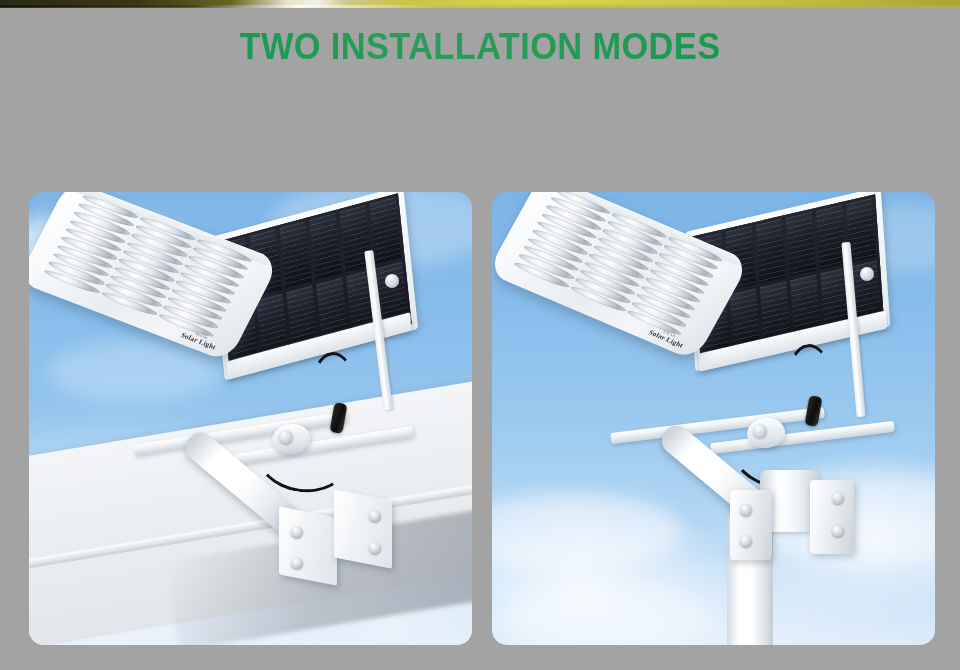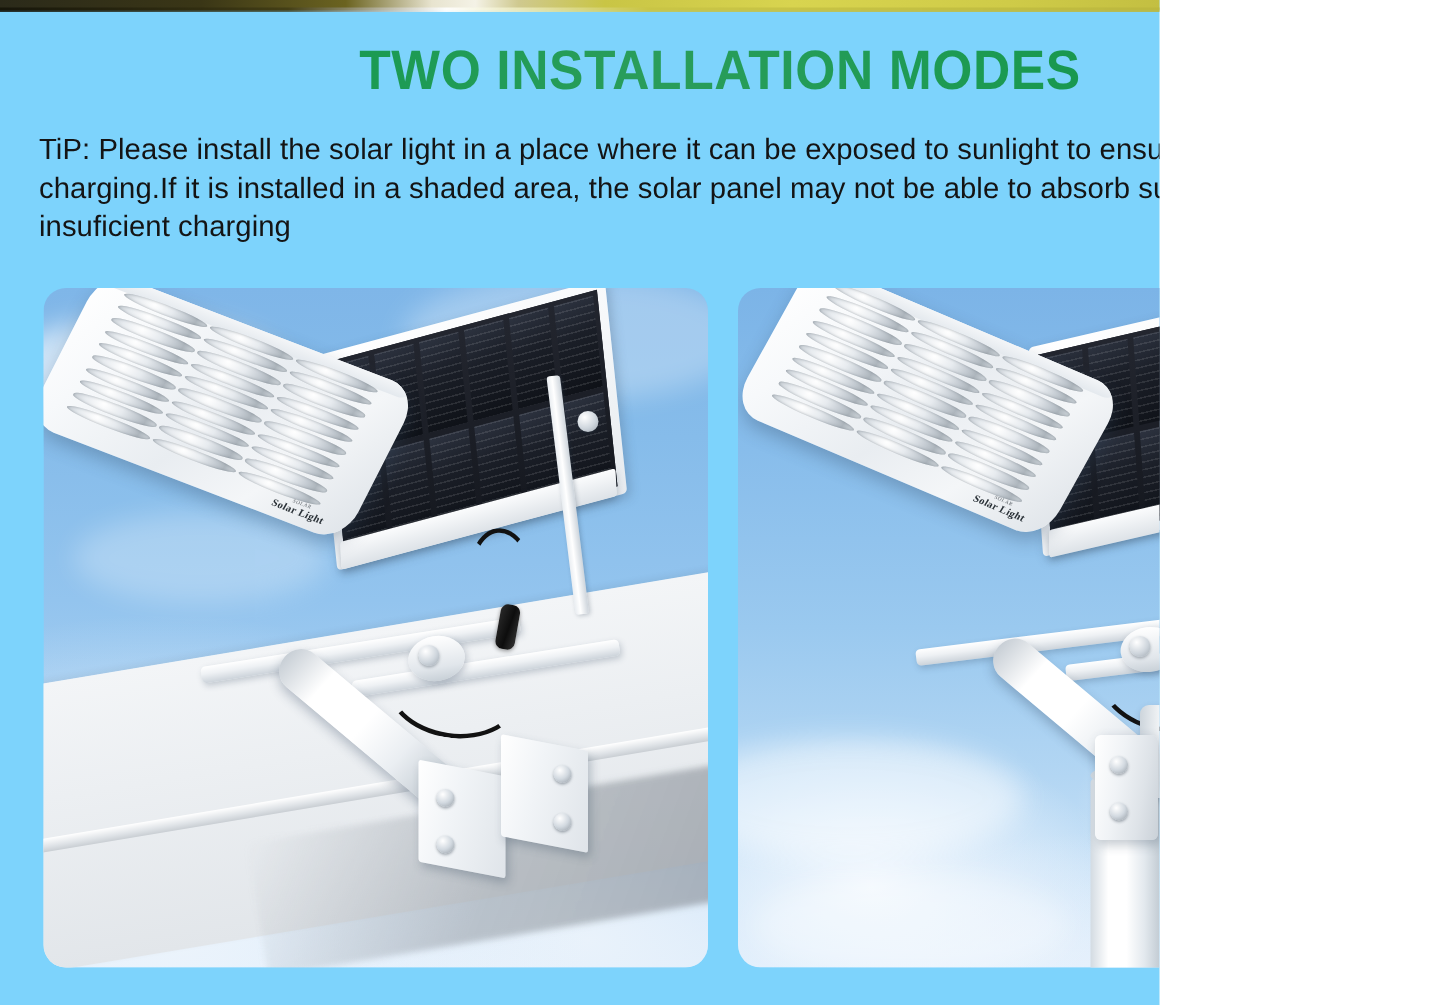--- a/index.html
+++ b/index.html
@@ -1,21 +1,21 @@
 <!DOCTYPE html>
 <html><head>
 <meta charset="utf-8">
 <style>
   html,body{margin:0;padding:0;}
   body{
     width:960px;height:670px;background:#ffffff;
     font-family:"Liberation Sans",sans-serif;
     overflow:hidden;position:relative;
   }
-  #page{position:relative;width:773px;height:670px;overflow:hidden;background:#7dd3fc;}
+  #page{position:relative;width:960px;height:670px;overflow:hidden;background:#a3a3a3;}
 
   
   .top-strip{position:absolute;left:0;top:0;width:960px;height:7px;
     background:linear-gradient(90deg,#2b2a1a 0%,#3a3616 14%,#6b6320 24%,
       #e8e4cf 30%,#f4f2e6 33%,#cfc98f 36%,#c9c545 42%,#d8d44f 55%,
       #cfcb48 70%,#bdb93e 86%,#a8a436 100%);}
   .top-strip-b{position:absolute;left:0;top:5px;width:960px;height:3px;
     background:linear-gradient(90deg,rgba(20,19,8,.85) 0%,rgba(60,56,20,.7) 20%,
       rgba(255,255,255,.9) 31%,rgba(200,196,70,.85) 45%,rgba(180,176,58,.9) 100%);
     filter:blur(.4px);}
@@ -154,21 +154,20 @@
 </head>
 <body>
 
 <div id="page">
 
   <div class="top-strip"></div>
   <div class="top-strip-b"></div>
 
   <div class="title">TWO INSTALLATION MODES</div>
 
-  <div class="tip">TiP: Please install the solar light in a place where it can be exposed to sunlight to ensure better charging.If it is installed in a shaded area, the solar panel may not be able to absorb sunlight, resulting in insuficient charging</div>
 
   <div class="photos">
 
     <div class="card left">
       <div class="sky"></div>
       <div class="cloud" style="left:-30px;top:20px;width:190px;height:70px;"></div>
       <div class="cloud" style="left:240px;top:-10px;width:230px;height:85px;opacity:.45;"></div>
       <div class="cloud" style="left:20px;top:150px;width:170px;height:60px;opacity:.4;"></div>
 
       <div class="roof"></div>

